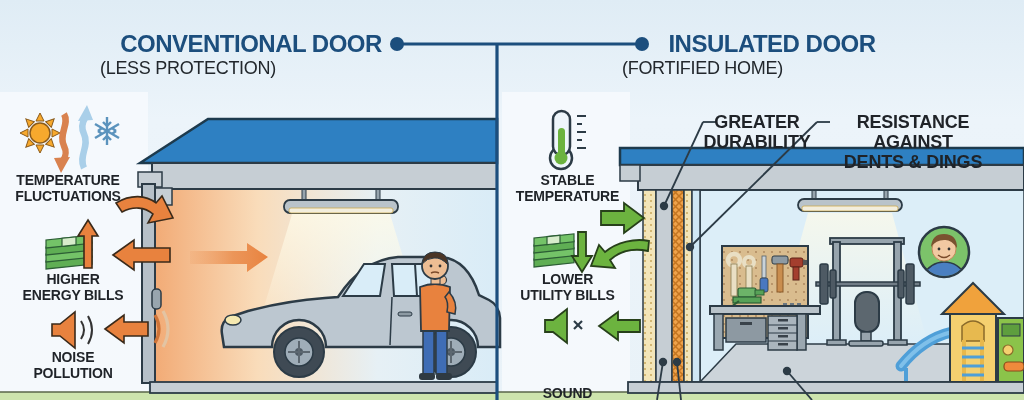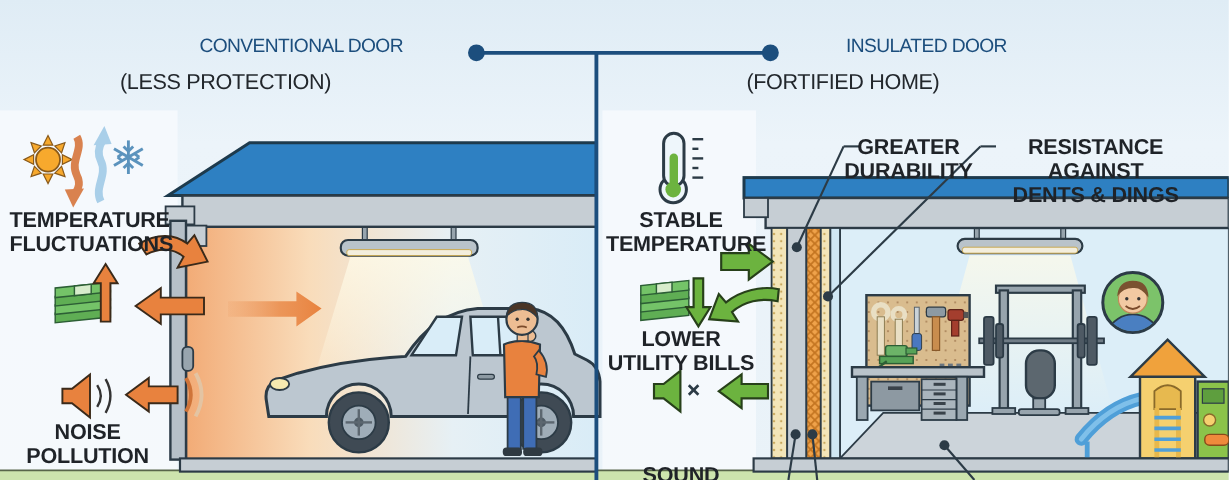--- a/index.html
+++ b/index.html
@@ -8,25 +8,25 @@
     font-family:"Liberation Sans","DejaVu Sans",sans-serif;
     background:linear-gradient(180deg,#dfecf5 0%,#ecf4fa 30%,#e9f2f8 100%);
     position:relative;
   }
   .stage{position:absolute;inset:0;width:1024px;height:400px;}
   svg.scene{position:absolute;left:0;top:0;z-index:1;}
   .lbl{
     position:absolute;z-index:3;text-align:center;font-weight:bold;
     color:#1f2328;white-space:pre-line;line-height:1.12;letter-spacing:-0.2px;
   }
-  .side-lbl{font-size:18px;}
+  .side-lbl{font-size:14px;}
   .callout-lbl{font-size:18px;}
   .title{
-    position:absolute;z-index:3;text-align:center;font-weight:normal;
-    color:#1c4e7d;font-size:16px;letter-spacing:-0.5px;white-space:nowrap;
+    position:absolute;z-index:3;text-align:center;font-weight:bold;
+    color:#1c4e7d;font-size:24px;letter-spacing:-0.5px;white-space:nowrap;
   }
   .subtitle{
     position:absolute;z-index:3;text-align:left;color:#22272c;
     font-size:18px;letter-spacing:-0.3px;white-space:nowrap;font-weight:500;
   }
 </style>
 </head>
 <body>
 
 <div class="stage">
@@ -371,20 +371,22 @@
   <polygon points="640,320 618,320 618,312 599,326 618,340 618,332 640,332" fill="#6cb33f" stroke="#27401a" stroke-width="1.8"></polygon>
 </svg>
 
   <div class="title" style="left:100px;top:30px;width:302px;">CONVENTIONAL DOOR</div>
   <div class="subtitle" style="left:100px;top:58px;width:302px;">(LESS PROTECTION)</div>
   <div class="title" style="left:622px;top:30px;width:300px;">INSULATED DOOR</div>
   <div class="subtitle" style="left:622px;top:58px;width:300px;">(FORTIFIED HOME)</div>
 
   <div class="lbl side-lbl" style="left:8px;top:173px;width:120px;">TEMPERATURE
 FLUCTUATIONS</div>
+  <div class="lbl side-lbl" style="left:13px;top:272px;width:120px;">HIGHER
+ENERGY BILLS</div>
   <div class="lbl side-lbl" style="left:13px;top:350px;width:120px;">NOISE
 POLLUTION</div>
 
   <div class="lbl side-lbl" style="left:505px;top:173px;width:125px;">STABLE
 TEMPERATURE</div>
   <div class="lbl side-lbl" style="left:505px;top:272px;width:125px;">LOWER
 UTILITY BILLS</div>
   <div class="lbl side-lbl" style="left:505px;top:350px;width:125px;margin-top:36px;">SOUND
 BARRIER</div>
 

